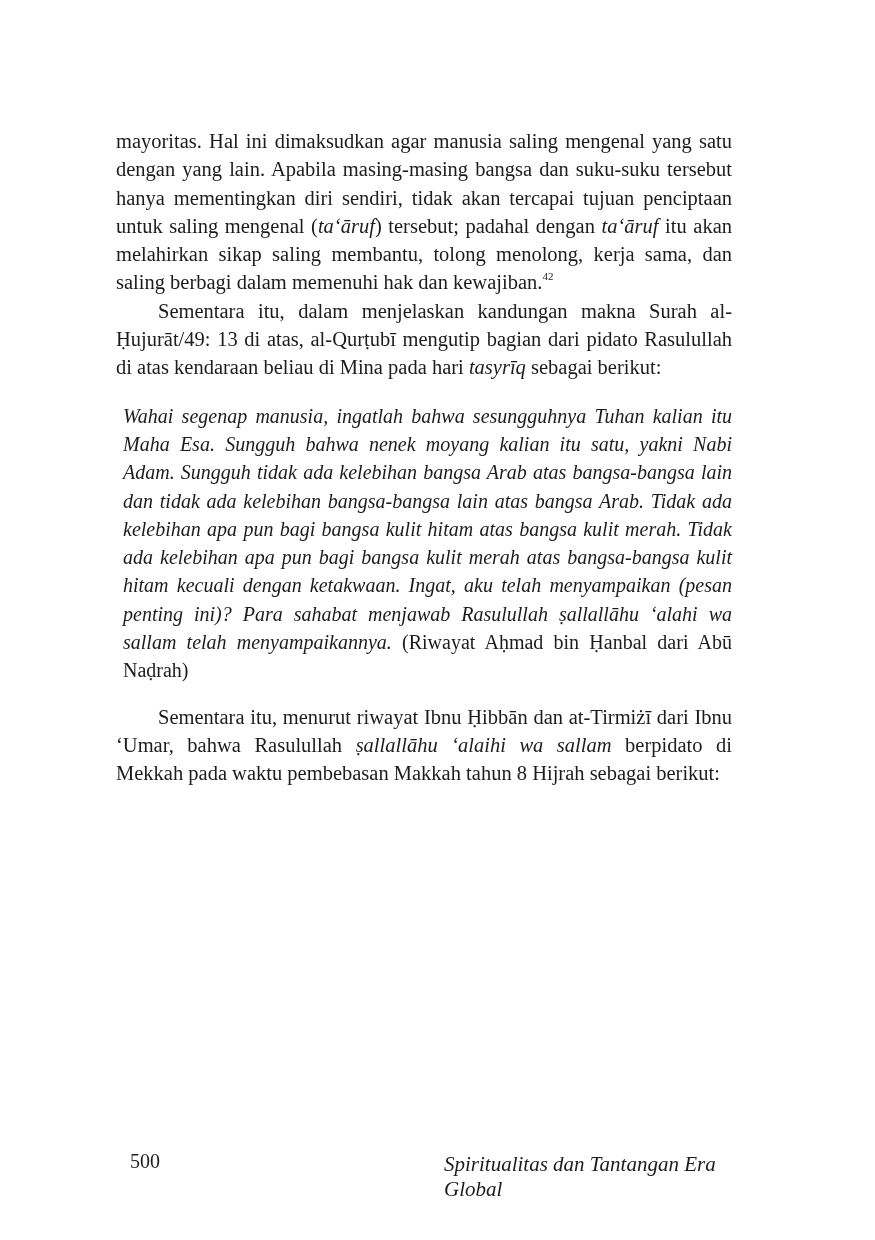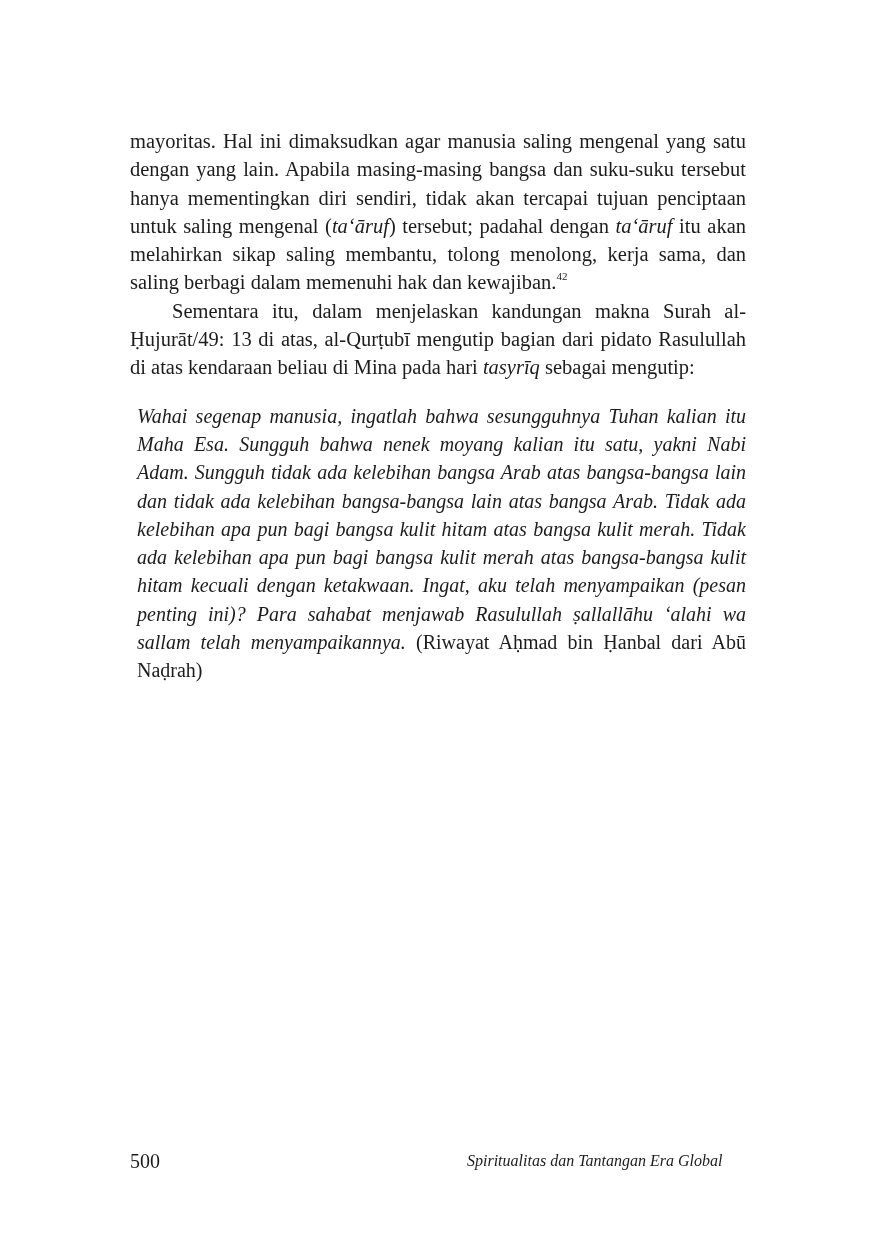--- a/index.html
+++ b/index.html
@@ -10,21 +10,21 @@
   body {
     width: 875px;
     height: 1240px;
     position: relative;
     overflow: hidden;
     color: #1c1c1c;
     font-family: "Liberation Serif", "DejaVu Serif", serif;
   }
   .page {
     position: absolute;
-    left: 130px;
+    left: 116px;
     top: 127px;
     width: 616px;
   }
   .para {
     font-size: 20.5px;
     line-height: 28.3px;
     text-align: justify;
     margin: 0;
     hyphens: none;
   }
@@ -78,37 +78,37 @@
   .page-number {
     position: absolute;
     left: 0;
     top: 0;
     font-size: 20px;
   }
   .running-title {
     position: absolute;
     left: 314px;
     top: 2px;
-    font-size: 16px;
+    font-size: 21px;
     font-style: italic;
-    margin-left: 23px;
   }
 </style>
 </head>
 <body>
 
 <div class="page">
 
   <p class="para"><span>mayoritas. Hal ini dimaksudkan agar manusia saling mengenal yang satu dengan yang lain. Apabila masing-masing bangsa dan suku-suku tersebut hanya mementingkan diri sendiri, tidak akan tercapai tujuan penciptaan untuk saling mengenal (</span><i>ta‘āruf</i><span>) tersebut; padahal dengan </span><i>ta‘āruf</i><span> itu akan melahirkan sikap saling membantu, tolong menolong, kerja sama, dan saling berbagi dalam memenuhi hak dan kewajiban.</span><sup class="fn">42</sup></p>
 
-  <p class="para indent"><span>Sementara itu, dalam menjelaskan kandungan makna Surah al-Ḥujurāt/49: 13 di atas, al-Qurṭubī mengutip bagian dari pidato Rasulullah di atas kendaraan beliau di Mina pada hari </span><i>tasyrīq</i><span> sebagai mengutip:</span></p>
+  <p class="para indent"><span>Sementara itu, dalam menjelaskan kandungan makna Surah al-Ḥujurāt/49: 13 di atas, al-Qurṭubī mengutip bagian dari pidato Rasulullah di atas kendaraan beliau di Mina pada hari </span><i>tasyrīq</i><span> sebagai berikut:</span></p>
 
   <p class="arabic" lang="ar"><span></span><span class="fn-ar"></span></p>
 
   <p class="translation"><span class="ital">Wahai segenap manusia, ingatlah bahwa sesungguhnya Tuhan kalian itu Maha Esa. Sungguh bahwa nenek moyang kalian itu satu, yakni Nabi Adam. Sungguh tidak ada kelebihan bangsa Arab atas bangsa-bangsa lain dan tidak ada kelebihan bangsa-bangsa lain atas bangsa Arab. Tidak ada kelebihan apa pun bagi bangsa kulit hitam atas bangsa kulit merah. Tidak ada kelebihan apa pun bagi bangsa kulit merah atas bangsa-bangsa kulit hitam kecuali dengan ketakwaan. Ingat, aku telah menyampaikan (pesan penting ini)? Para sahabat menjawab Rasulullah ṣallallāhu ‘alahi wa sallam telah menyampaikannya.</span><span> (Riwayat Aḥmad bin Ḥanbal dari Abū Naḍrah)</span></p>
 
+  <p class="para indent gap-para"><span>Sementara itu, menurut riwayat Ibnu Ḥibbān dan at-Tirmiżī dari Ibnu ‘Umar, bahwa Rasulullah </span><i>ṣallallāhu ‘alaihi wa sallam</i><span> berpidato di Mekkah pada waktu pembebasan Makkah tahun 8 Hijrah sebagai berikut:</span></p>
 
 </div>
 
 <div class="footer">
   <span class="page-number">500</span>
   <span class="running-title">Spiritualitas dan Tantangan Era Global</span>
 </div>
 
 </body></html>

